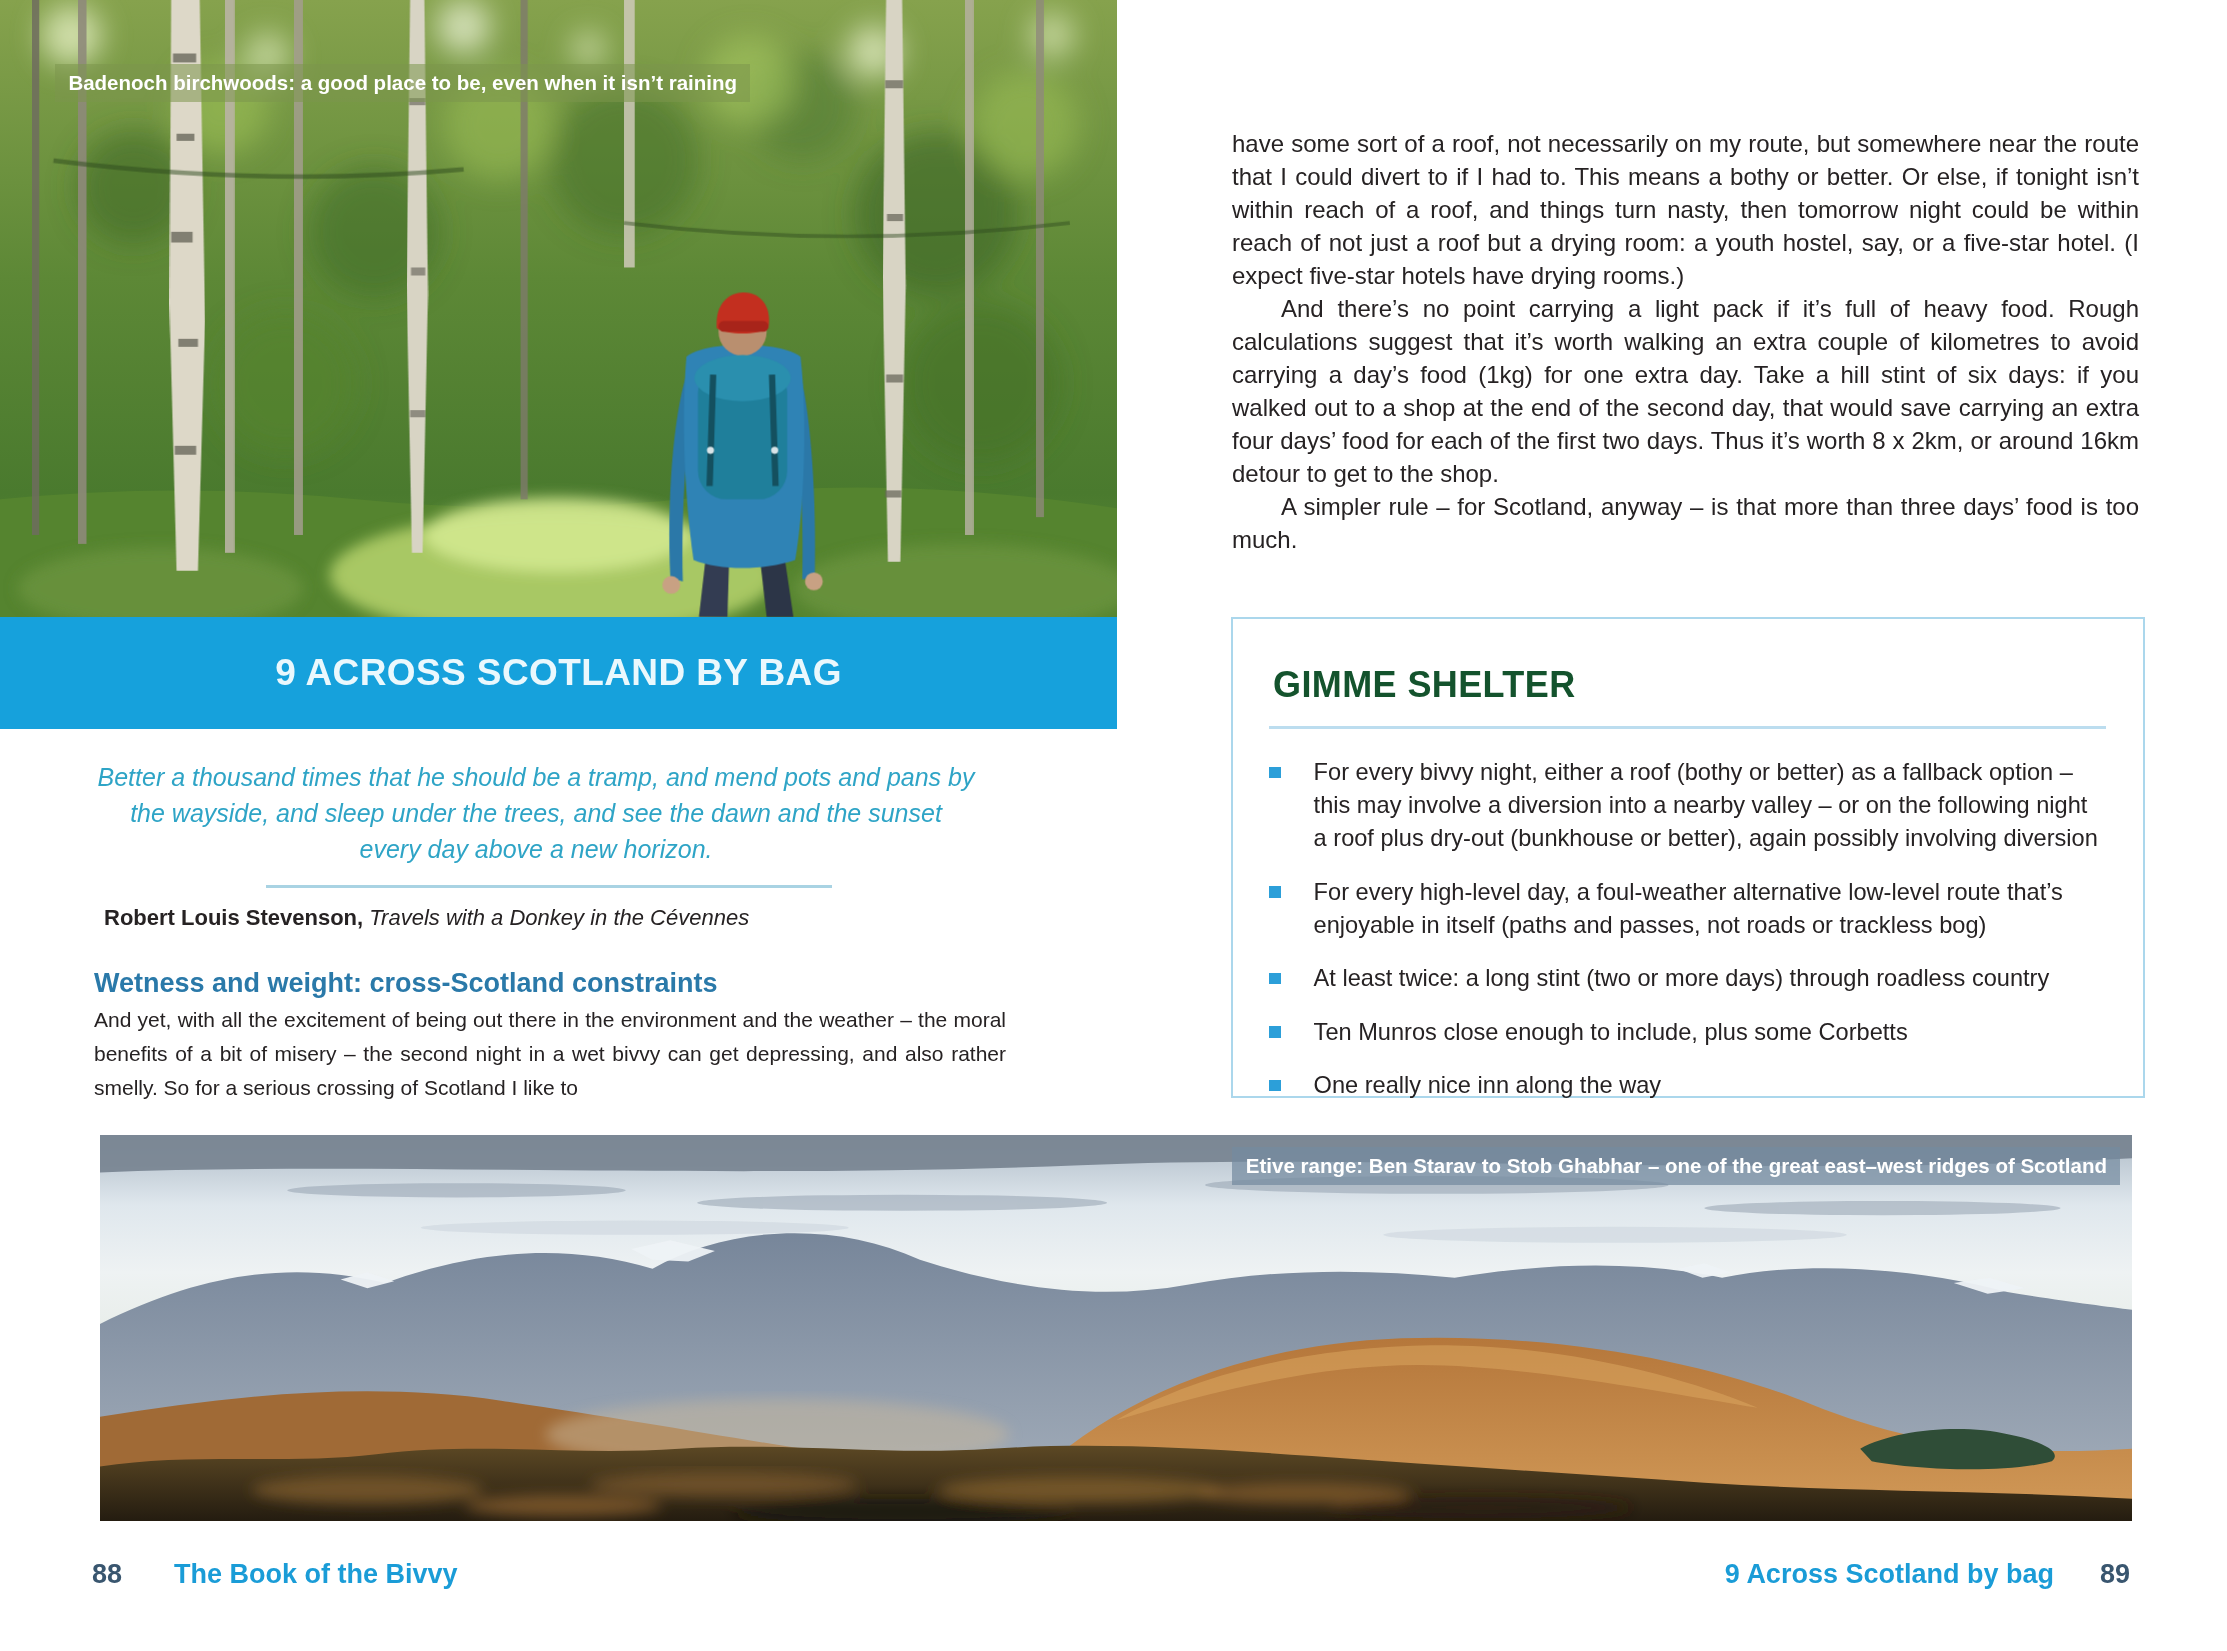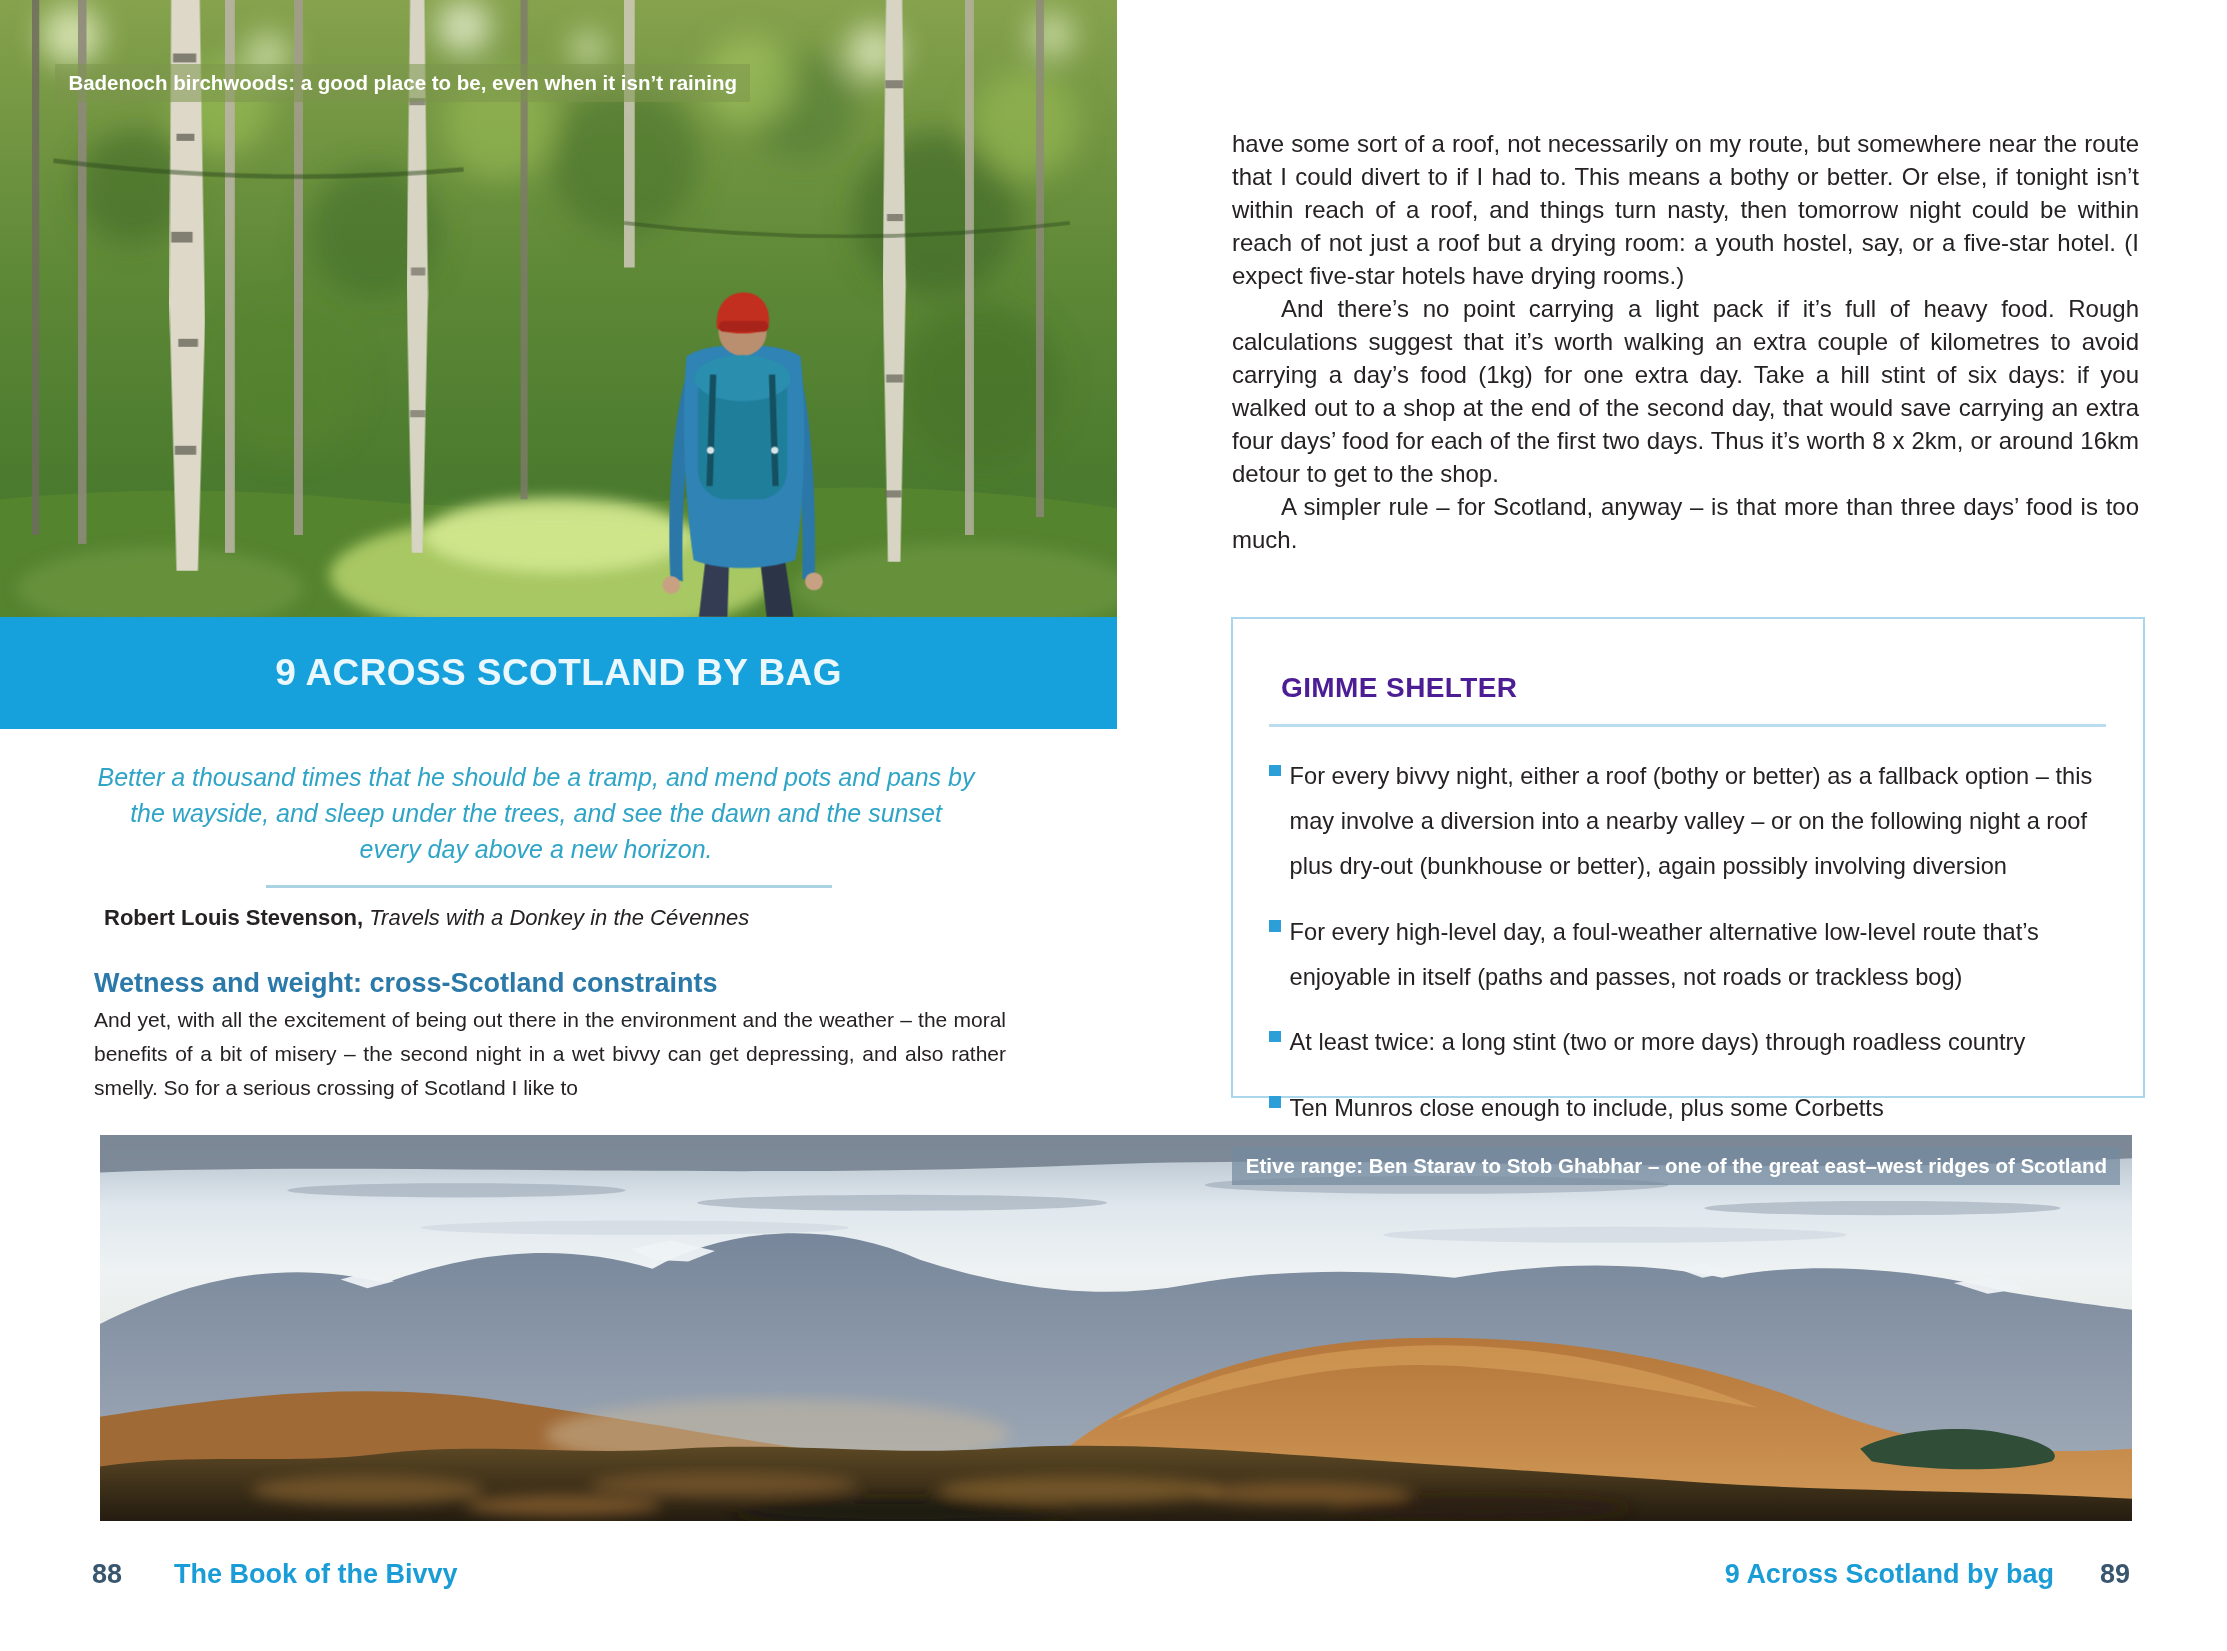--- a/index.html
+++ b/index.html
@@ -46,24 +46,24 @@
   }
   
   .right-col{position:absolute;left:1232px;top:127px;width:907px;}
   .right-col p{margin:0;font-size:24px;line-height:33px;text-align:justify;}
   .right-col p.indent{text-indent:49px;}
   
   .shelter-box{
     position:absolute;left:1231px;top:617px;width:914px;height:481px;box-sizing:border-box;
     border:2.7px solid #ABD7EC;background:#ffffff;padding:41px 37px 0 36px;
   }
-  .shelter-box h3{margin:12px;font-size:28px;font-weight:bold;color:#4c1d95;letter-spacing:0.4px;}
+  .shelter-box h3{margin:4px;font-size:36px;font-weight:bold;color:#14532d;letter-spacing:0.4px;}
   .shelter-rule{height:3.6px;background:#BCDDEF;margin-top:19.6px;margin-bottom:27px;}
   .shelter-box ul{list-style:none;margin:0;padding:0;}
-  .shelter-box li{display:flex;gap:9px;margin-bottom:20.5px;font-size:23.6px;line-height:45px;}
+  .shelter-box li{display:flex;gap:33px;margin-bottom:20.5px;font-size:23.6px;line-height:33px;}
   .bullet-sq{flex:none;width:11.6px;height:11.6px;background:#2C9FD9;margin-top:10.7px;}
   
   .photo-bottom{position:absolute;left:100px;top:1135px;width:2032px;height:386px;margin:0;overflow:hidden;}
   .photo-bottom svg{display:block;width:100%;height:100%;}
   .bottom-caption{right:11.6px;top:12px;background:rgba(116,138,160,0.72);}
   
   .footer{position:absolute;top:1559px;display:flex;align-items:center;font-size:27px;font-weight:bold;}
   .footer-left{left:92px;gap:52px;}
   .footer-right{right:98px;gap:46px;}
   .page-num{color:#39566F;}

